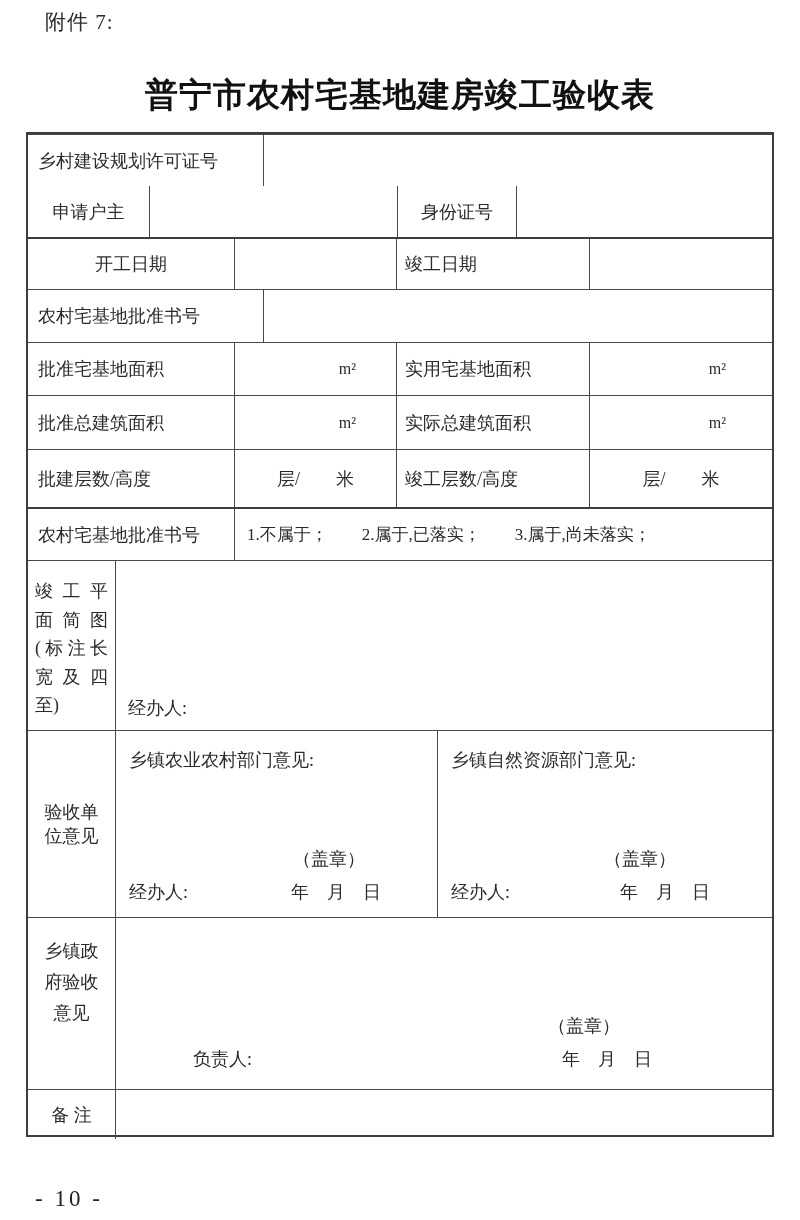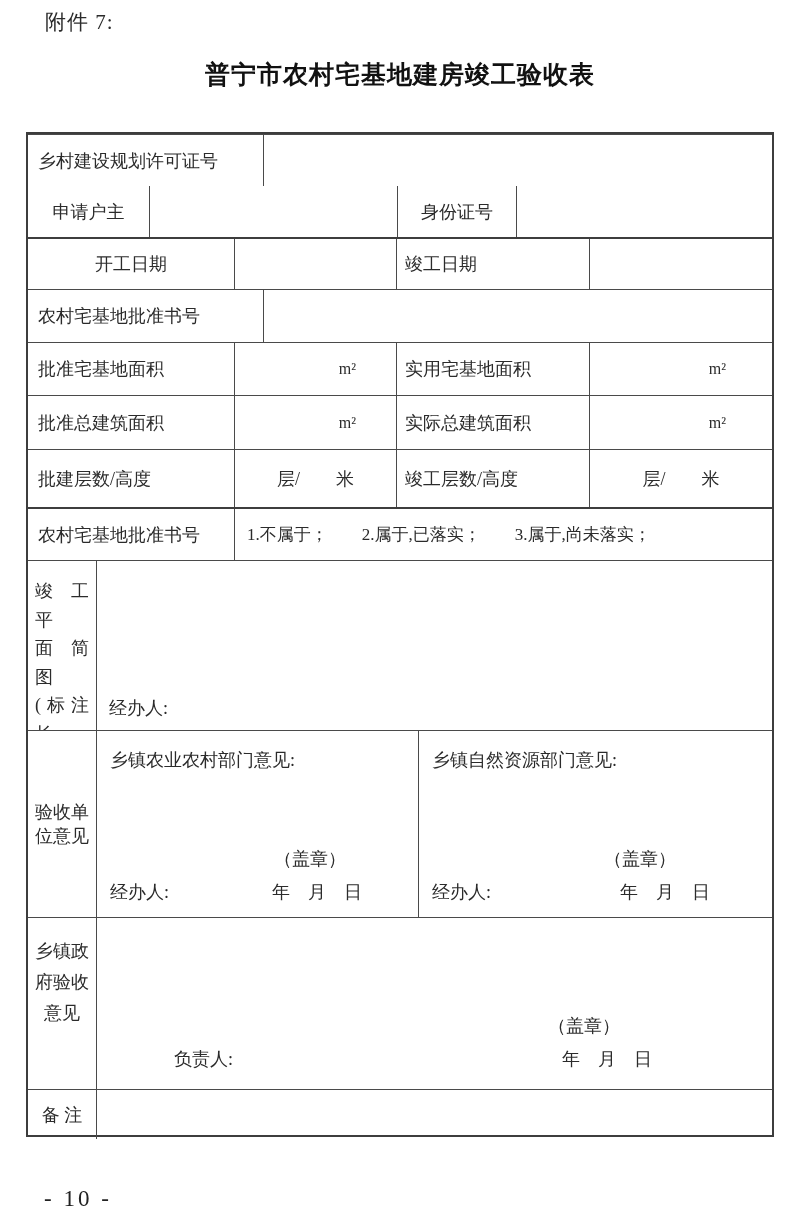--- a/index.html
+++ b/index.html
@@ -8,24 +8,24 @@
     width: 800px; height: 1220px; position: relative;
     font-family: "Liberation Serif", "DejaVu Serif", serif;
     color: #2b2b2b;
     -webkit-font-smoothing: antialiased;
   }
   .attachment {
     position: absolute; left: 45px; top: 8px;
     font-size: 21px; letter-spacing: 1px;
   }
   .title {
-    position: absolute; left: 0; top: 58px; width: 100%;
+    position: absolute; left: 0; top: 73px; width: 100%;
     text-align: center;
     font-family: "Liberation Sans", "DejaVu Sans", sans-serif;
-    font-size: 25px; font-weight: 700; letter-spacing: 1px; color: #111;
+    font-size: 33px; font-weight: 700; letter-spacing: 1px; color: #111;
   }
   .tbl {
     position: absolute; left: 26px; top: 132px;
     width: 748px; height: 1005px;
     border: 2px solid #3d3d3d;
     display: flex; flex-direction: column;
   }
   .row { display: flex; flex-shrink: 0; border-top: 1px solid #4a4a4a; }
   .row.first { border-top: none; }
   .row.thick { border-top-width: 2px; border-top-color: #3d3d3d; }
@@ -41,21 +41,21 @@
   .unit-r { padding-right: 46px; }
   .opts { font-size: 17px; }
   
   .h51 { height: 51px; } .h52 { height: 52px; } .h53 { height: 53px; }
   .h54 { height: 54px; } .h58 { height: 58px; } .h50 { height: 50px; }
   .h170 { height: 170px; } .h187 { height: 187px; } .h172 { height: 172px; }
   
   .w1a { width: 122px; } .w1b { width: 248px; } .w1c { width: 119px; }
   .w2a { width: 236px; }
   .w4a { width: 207px; } .w4b { width: 162px; } .w4c { width: 193px; }
-  .w9a { width: 69px; }
+  .w9a { width: 88px; }
   .w10b { width: 322px; }
   
   .sketch-label { padding: 16px 7px 0 7px; font-size: 18px; }
   .sketch-line { line-height: 28.5px; text-align: justify; -moz-text-align-last: justify; text-align-last: justify; }
   .sketch-line.nojust { text-align: left; text-align-last: left; }
   .handler-br { position: absolute; left: 12px; bottom: 10px; font-size: 18px; }
   
   .accept-label { display: flex; flex-direction: column; justify-content: center; align-items: center; gap: 0; font-size: 18px; }
   .dept { display: flex; flex-direction: column; }
   .dept-title { padding: 17px 0 0 13px; font-size: 18px; }
@@ -69,21 +69,21 @@
   .sign-line .date { margin-left: auto; }
   .date-pad-a { padding-right: 56px; }
   .date-pad-b { padding-right: 62px; }
   .date-pad-g { padding-right: 120px; }
   
   .gov-label { padding-top: 18px; text-align: center; font-size: 18px; line-height: 31px; }
   .gov-content { display: flex; flex-direction: column; }
   .gov-content .sign-line { padding-bottom: 18px; }
   .gov-content .who { padding-left: 77px; }
   .pagenum {
-    position: absolute; left: 44px; top: 1186px;
+    position: absolute; left: 35px; top: 1186px;
     font-size: 23px; letter-spacing: 3px; color: #222;
   }
 </style>
 </head>
 <body>
 
 <div class="attachment">附件 7:</div>
 <div class="title">普宁市农村宅基地建房竣工验收表</div>
 
 <div class="tbl">

